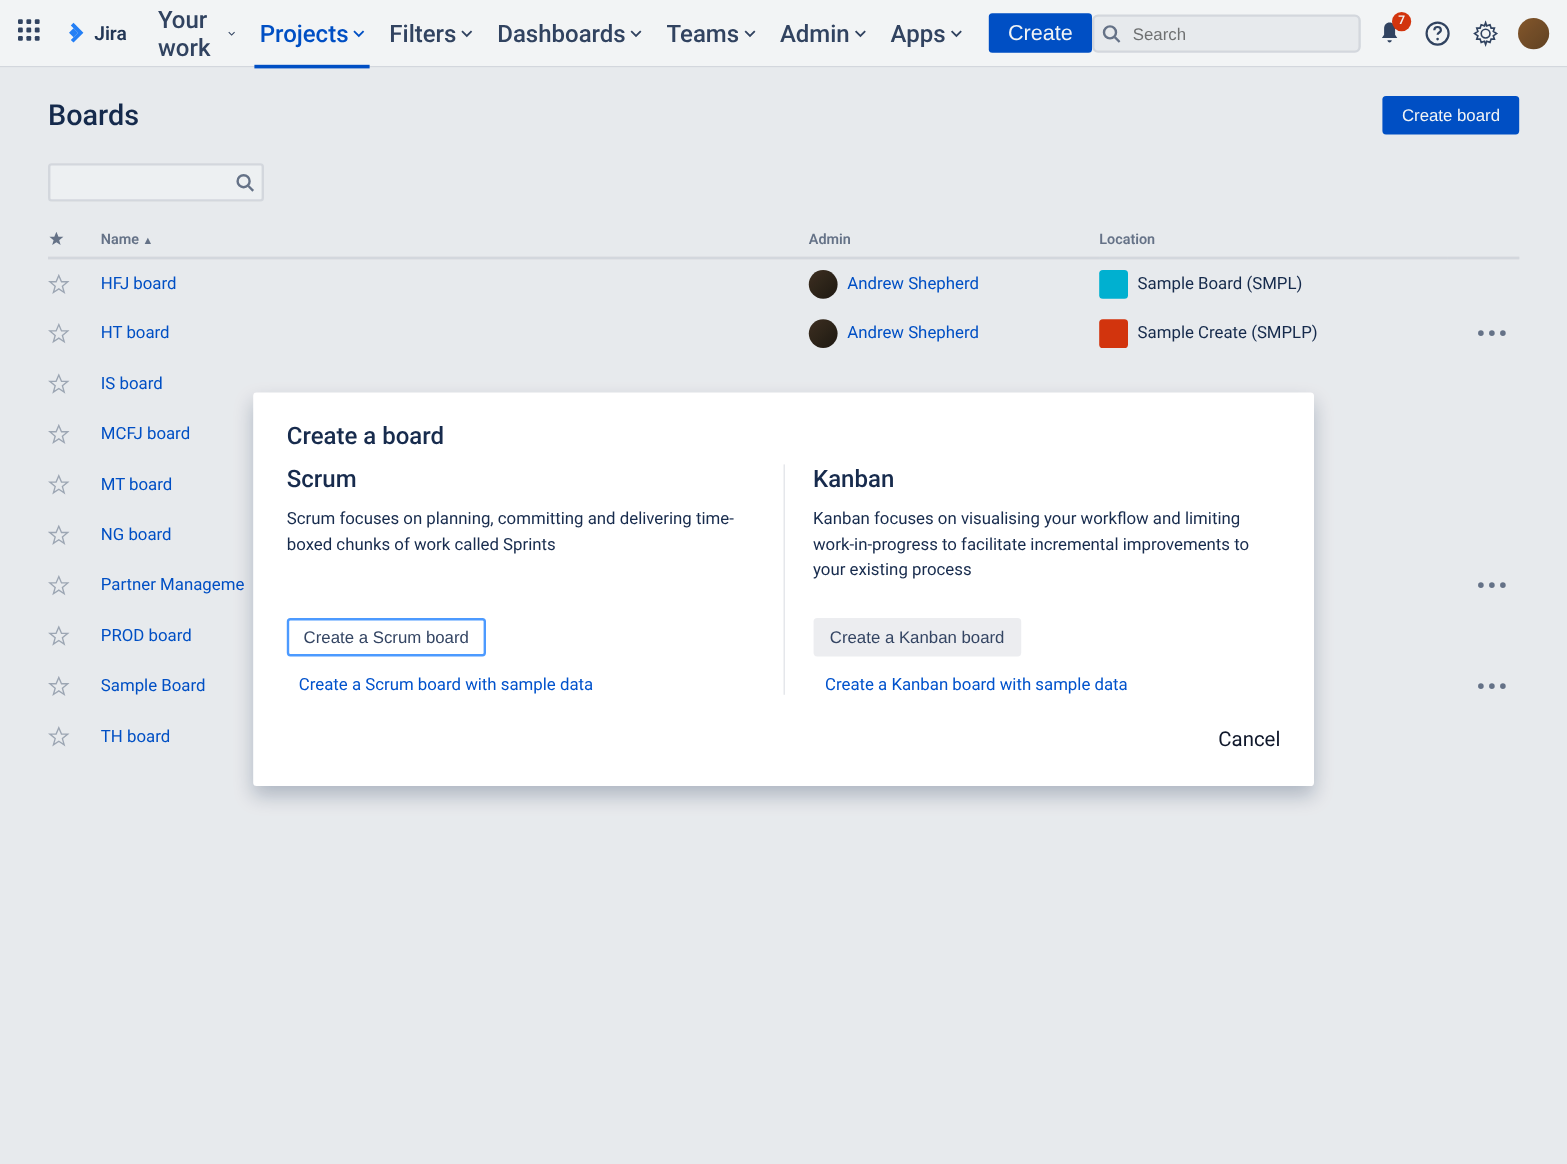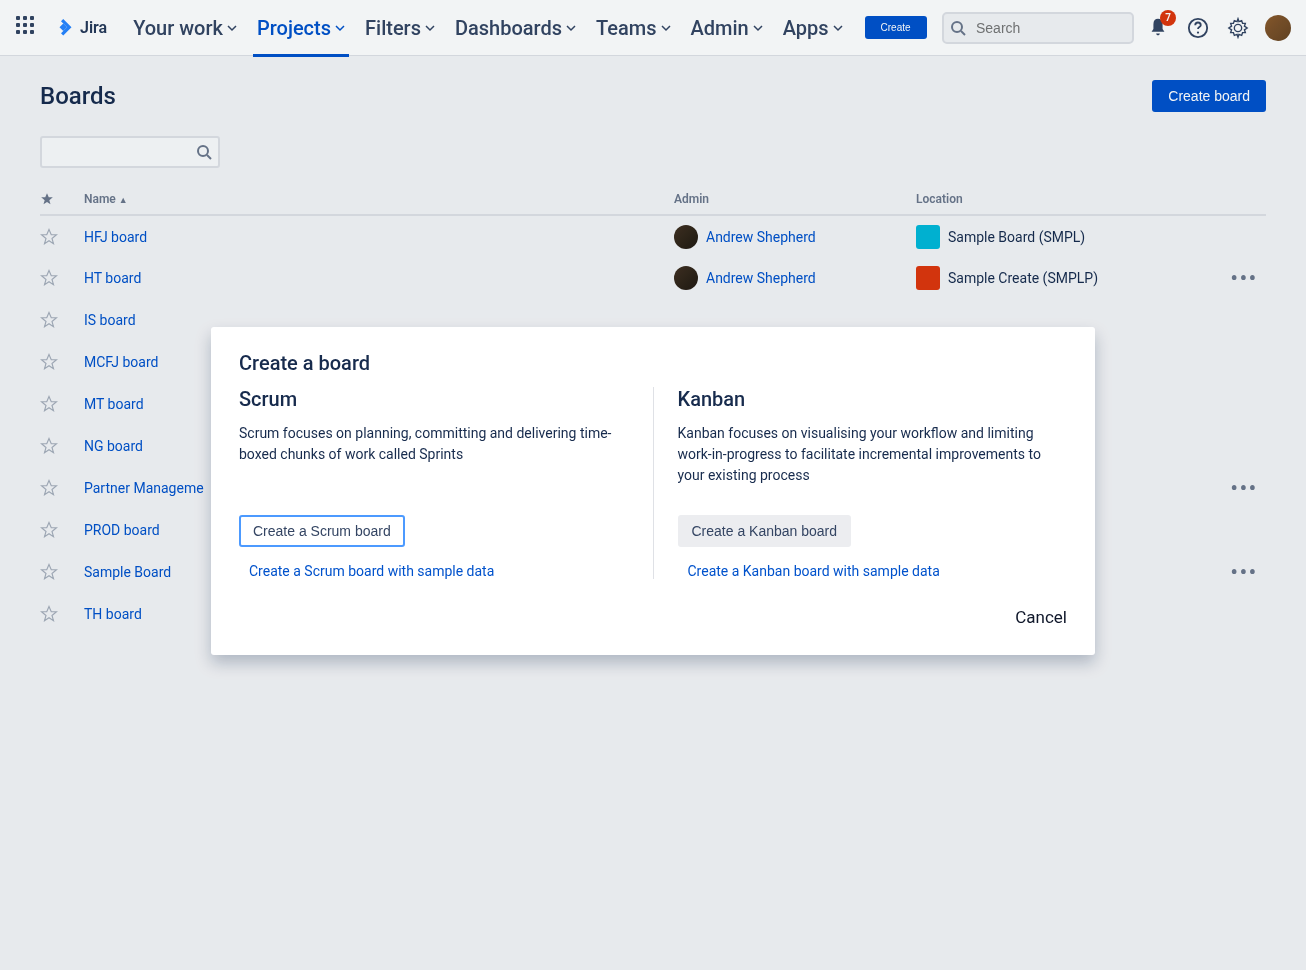--- a/index.html
+++ b/index.html
@@ -10,23 +10,23 @@
 .app-switcher { width: 32px; height: 32px; display: flex; align-items: center; justify-content: center; cursor: pointer; border-radius: 3px; }
 .grid-dots { width: 24px; height: 24px; display: grid; grid-template-columns: repeat(3, 4px); grid-template-rows: repeat(3, 4px); gap: 3px; }
 .grid-dots span { background: #344563; border-radius: 1px; }
 .logo { display: flex; align-items: center; margin-left: 8px; margin-right: 16px; font-weight: 600; color: #253858; font-size: 16px; }
 .logo-icon { width: 24px; height: 24px; margin-right: 4px; }
 .nav-items { display: flex; align-items: center; }
 .nav-item { padding: 4px 8px; margin: 0 2px; font-size: 20px; font-weight: 500; color: #344563; cursor: pointer; border-radius: 3px; display: flex; align-items: center; height: 32px; }
 .nav-item.active { color: #0052cc; position: relative; }
 .nav-item.active::after { content: ''; position: absolute; bottom: -13px; left: 4px; right: 4px; height: 3px; background: #0052cc; }
 .chevron { margin-left: 4px; width: 10px; height: 10px; display: inline-block; }
-.create-btn { background: #0052cc; color: #fff; border: none; padding: 6px 16px; border-radius: 3px; font-size: 10px; font-weight: 500; cursor: pointer; margin-left: 12px; }
+.create-btn { background: #0052cc; color: #fff; border: none; padding: 6px 16px; border-radius: 3px; font-size: 18px; font-weight: 500; cursor: pointer; margin-left: 12px; }
 .topnav-right { margin-left: auto; display: flex; align-items: center; gap: 8px; }
-.search-box { position: relative; width: 192px; }
+.search-box { position: relative; width: 224px; }
 .search-input { width: 100%; padding: 6px 10px 6px 32px; background: #f4f5f7; border: 2px solid #dfe1e6; border-radius: 5px; font-size: 14px; color: #172b4d; }
 .search-icon-nav { position: absolute; left: 8px; top: 50%; transform: translateY(-50%); color: #6b778c; }
 .icon-btn { width: 32px; height: 32px; display: flex; align-items: center; justify-content: center; cursor: pointer; border-radius: 50%; color: #344563; position: relative; }
 .badge { position: absolute; top: -2px; right: -2px; background: #de350b; color: #fff; font-size: 10px; border-radius: 8px; min-width: 16px; height: 16px; display: flex; align-items: center; justify-content: center; padding: 0 4px; font-weight: 600; }
 .avatar { width: 26px; height: 26px; border-radius: 50%; background: linear-gradient(135deg, #8b5a2b, #654321); }
 
 
 .main { padding: 24px 40px; }
 .page-header { display: flex; align-items: center; justify-content: space-between; margin-bottom: 24px; }
 .page-title { font-size: 24px; font-weight: 500; color: #172b4d; }

